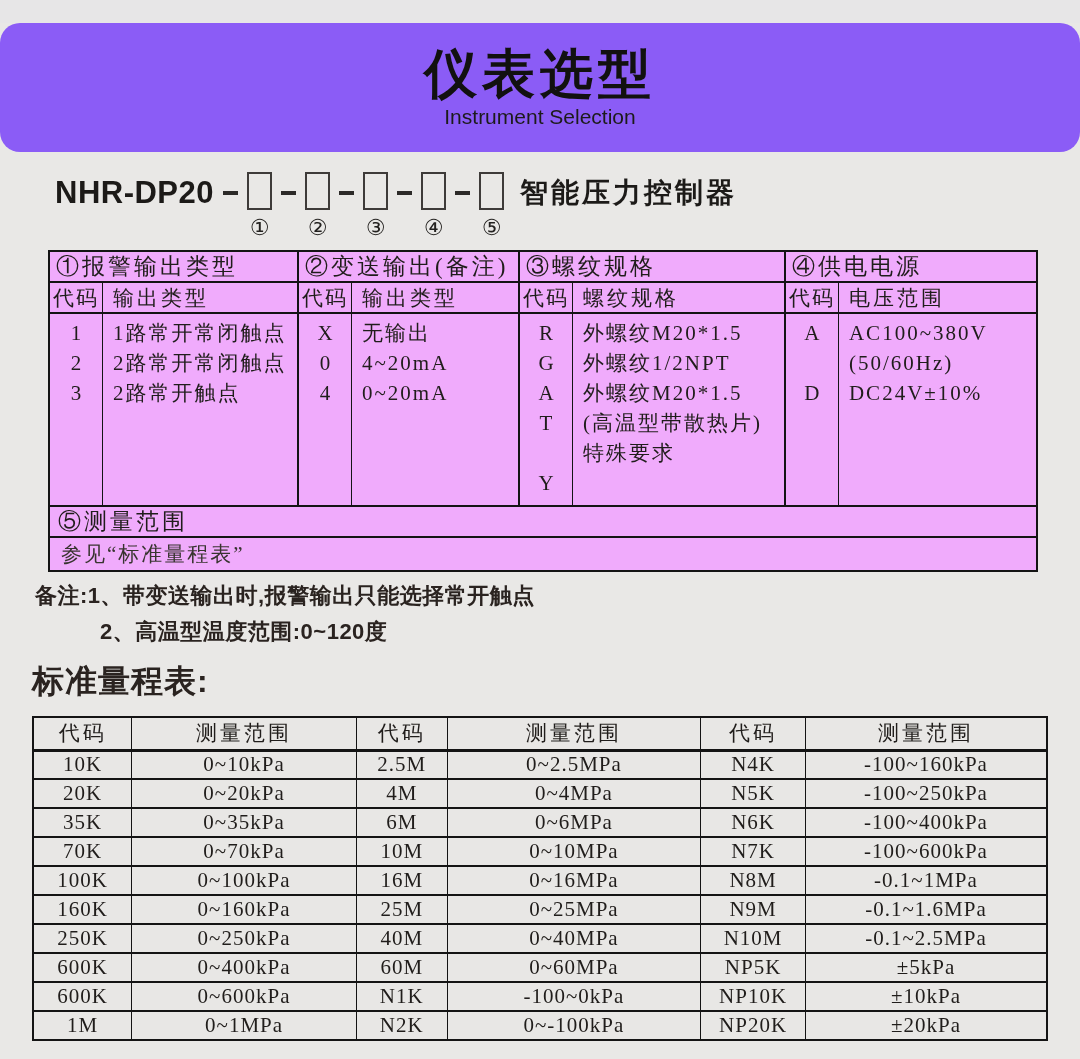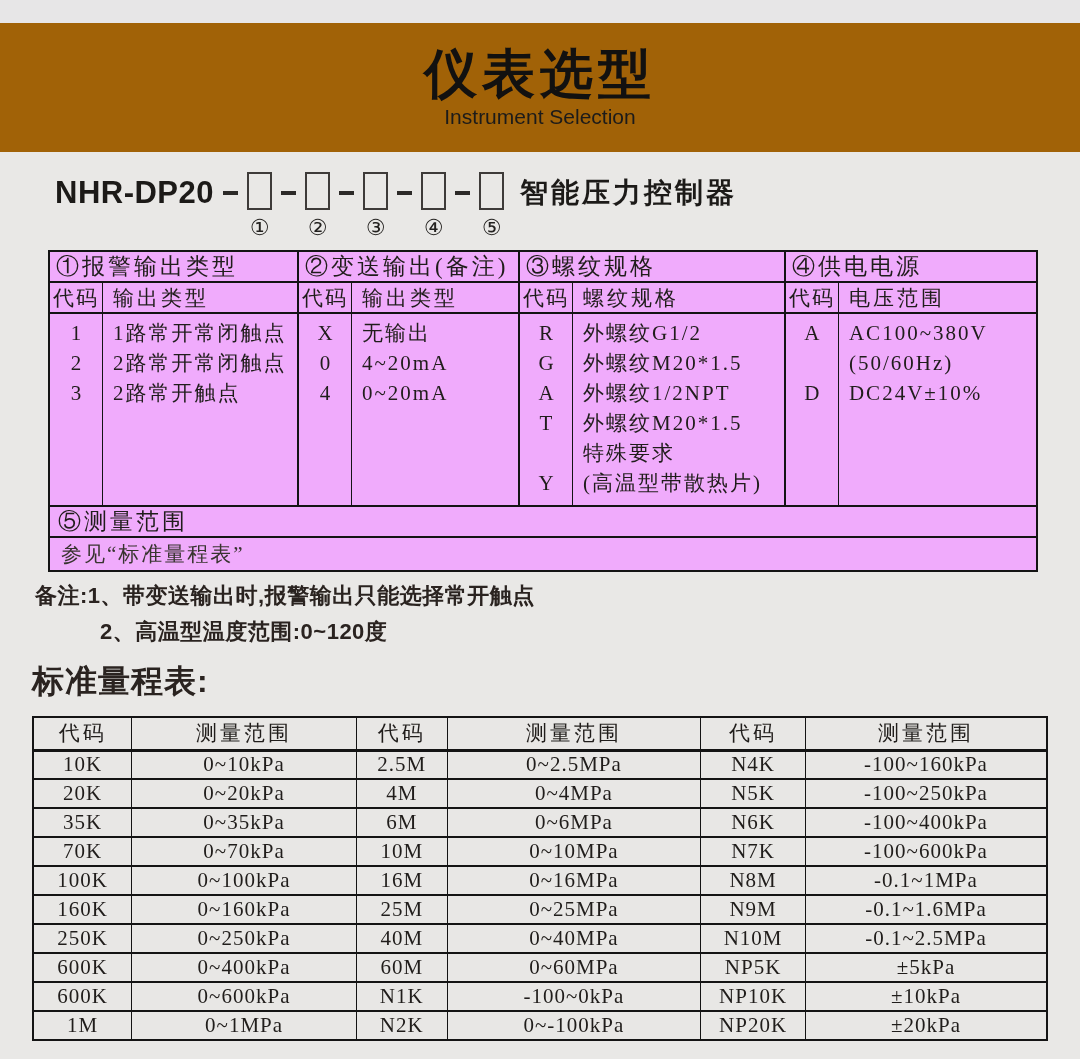--- a/index.html
+++ b/index.html
@@ -5,22 +5,22 @@
   * { margin:0; padding:0; box-sizing:border-box; }
   html,body { width:1080px; }
   body {
     background:#e9e8e6;
     font-family:"Liberation Serif", serif;
     color:#201d1b;
     width:1080px; height:1059px; overflow:hidden;
   }
   .topstrip { height:23px; background:#e7e6e7; }
   .banner {
-    height:129px; background:#a16207;
-    display:flex; flex-direction:column; align-items:center; justify-content:center;
+    height:129px; background:#8b5cf6;
+    display:flex; flex-direction:column; align-items:center; justify-content:center;border-radius:20px;
   }
   .page-title {
     font-family:"Liberation Sans", sans-serif; font-weight:bold;
     font-size:53px; letter-spacing:5px; color:#121110; line-height:1.05;
   }
   .page-subtitle {
     font-family:"Liberation Sans", sans-serif; font-size:21px; color:#1c1b1a; margin-top:3px;
   }
 
   
@@ -185,26 +185,25 @@
         <div class="sel-body">
           <div class="sel-body-codes">
             <div class="sel-line">R</div>
             <div class="sel-line">G</div>
             <div class="sel-line">A</div>
             <div class="sel-line">T</div>
             <div class="sel-line"></div>
             <div class="sel-line">Y</div>
           </div>
           <div class="sel-body-descs">
-            <div class="sel-line">外螺纹G1/2</div>
             <div class="sel-line">外螺纹M20*1.5</div>
             <div class="sel-line">外螺纹1/2NPT</div>
             <div class="sel-line">外螺纹M20*1.5</div>
+            <div class="sel-line">(高温型带散热片)</div>
             <div class="sel-line">特殊要求</div>
-            <div class="sel-line">(高温型带散热片)</div>
           </div>
         </div>
       </div>
       <div class="sel-group">
         <div class="sel-head">④供电电源</div>
         <div class="sel-sub">
           <div class="sel-code-h">代码</div>
           <div class="sel-desc-h">电压范围</div>
         </div>
         <div class="sel-body">

